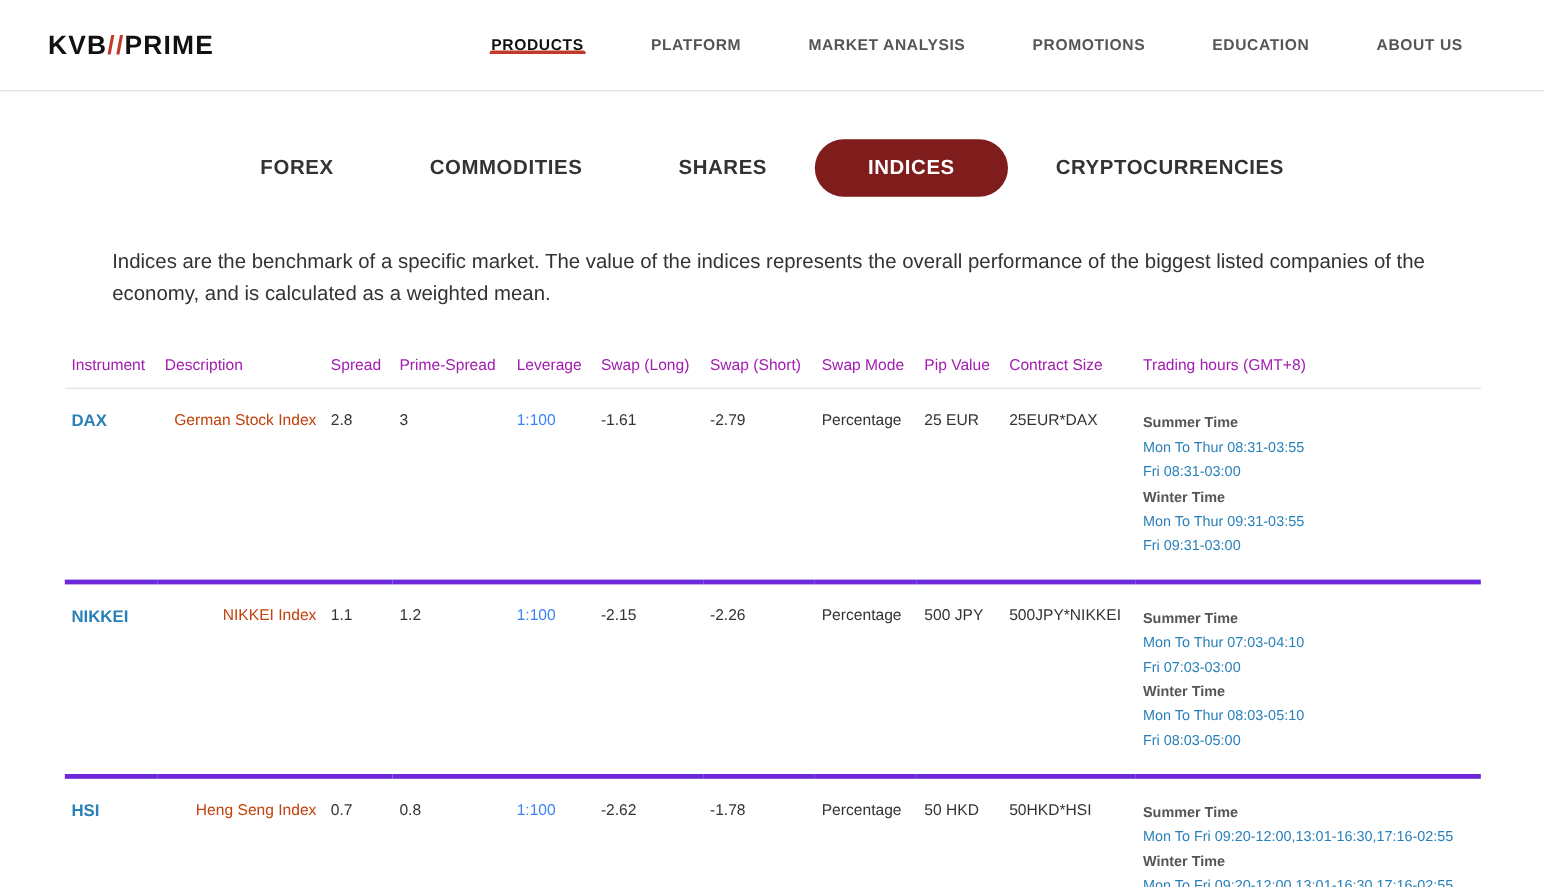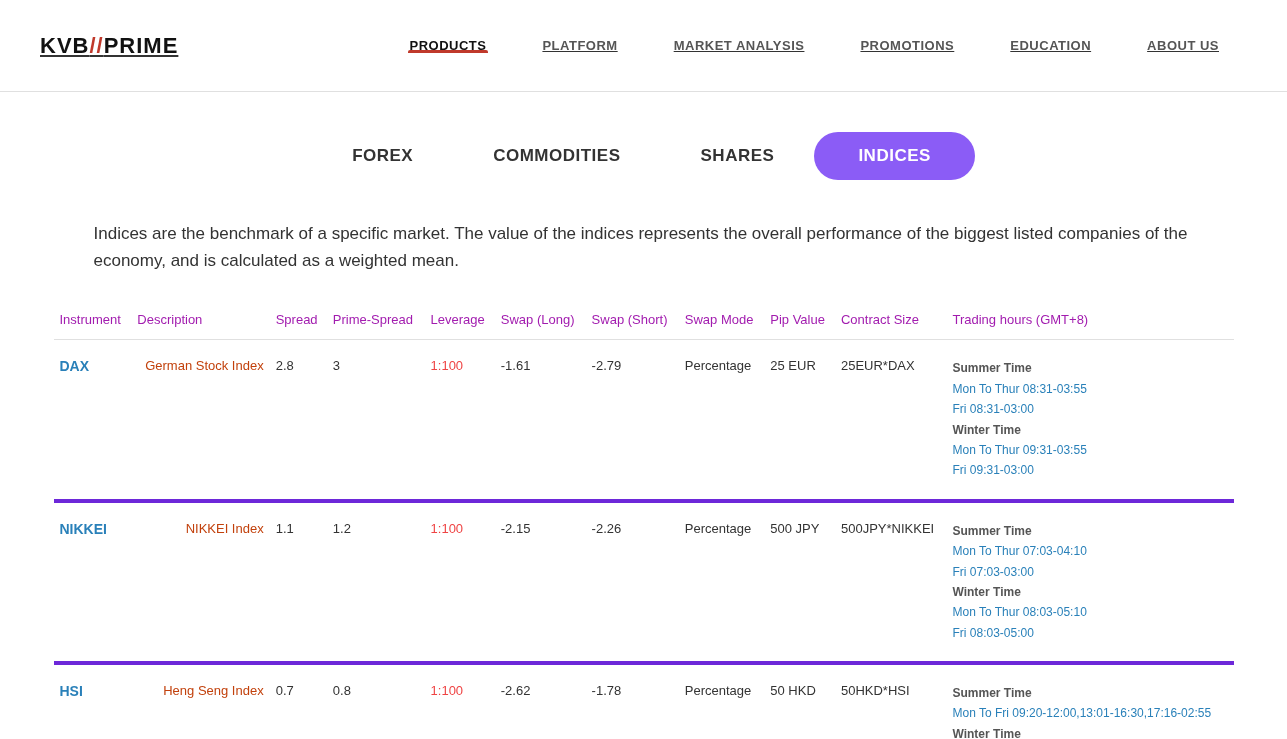--- a/index.html
+++ b/index.html
@@ -3,24 +3,23 @@
   <meta charset="utf-8">
   <style>
     * { box-sizing: border-box; margin: 0; padding: 0; }
     body { font-family: Arial, sans-serif; background: #fff; color: #333; }
 
     
     .navbar {
       display: flex;
       align-items: center;
       padding: 0 40px;
-      height: 92px;
+      height: 76px;
       border-bottom: 1px solid #e0e0e0;
       position: relative;
-      text-decoration: underline;
     }
     .logo {
       font-size: 22px;
       font-weight: 900;
       letter-spacing: 1px;
       color: #111;
       margin-right: auto;
     }
     .logo span { color: #111; }
     .logo .slash { color: #c0392b; }
@@ -67,21 +66,21 @@
     }
     .tab-item {
       padding: 14px 40px;
       font-size: 17px;
       font-weight: 700;
       color: #333;
       cursor: pointer;
       letter-spacing: 0.5px;
     }
     .tab-item.active {
-      background: #8b5cf6;
+      background: #7f1d1d;
       color: #fff;
       border-radius: 30px;
       padding: 14px 44px;
     }
 
     
     .description {
       max-width: 1180px;
       margin: 20px auto 30px;
       padding: 0 40px;
@@ -111,21 +110,21 @@
     }
     tbody tr {
       border-bottom: 4px solid #6d28d9;
     }
     tbody tr td {
       padding: 18px 6px;
       vertical-align: top;
     }
     .instrument { color: #2980b9; font-weight: 600; font-size: 14px; }
     .description-cell { color: #c2410c; font-size: 13px; text-align: right; }
-    .leverage-cell { color: #ef4444; }
+    .leverage-cell { color: #3b82f6; }
     .trading-hours {
       color: #2980b9;
       font-size: 12px;
       line-height: 1.7;
     }
     .trading-hours .time-label {
       color: #555;
       font-weight: 600;
     }
   </style>
@@ -144,20 +143,21 @@
     <a class="nav-item">EDUCATION</a>
     <a class="nav-item">ABOUT US</a>
   </div>
 </nav>
 
 <div class="product-tabs">
   <div class="tab-item">FOREX</div>
   <div class="tab-item">COMMODITIES</div>
   <div class="tab-item">SHARES</div>
   <div class="tab-item active">INDICES</div>
+  <div class="tab-item">CRYPTOCURRENCIES</div>
 </div>
 
 <div class="description">Indices are the benchmark of a specific market. The value of the indices represents the overall performance of the biggest listed companies of the economy, and is calculated as a weighted mean.</div>
 
 <div class="table-container">
   <table>
     <thead>
       <tr>
         <th>Instrument</th>
         <th>Description</th>

